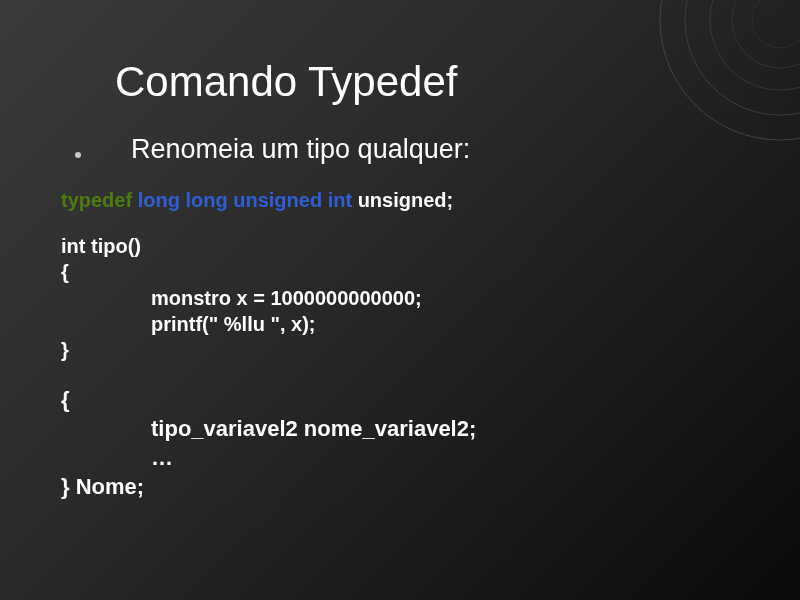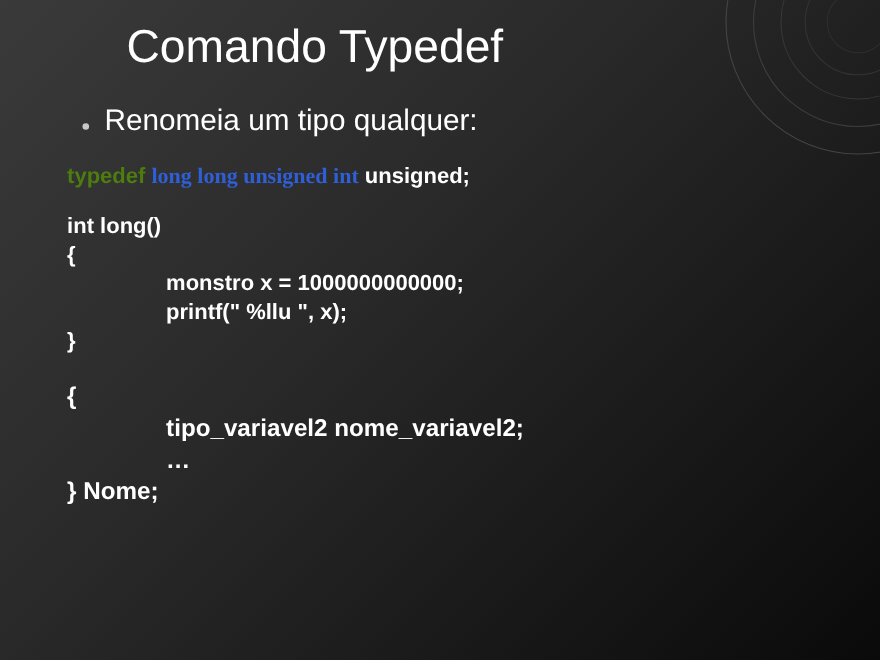--- a/index.html
+++ b/index.html
@@ -16,32 +16,34 @@
     position: absolute;
     right: -80px;
     top: -80px;
     width: 300px;
     height: 300px;
     pointer-events: none;
   }
   .decoration svg { width: 100%; height: 100%; }
   .slide {
     padding: 18px 55px 0 55px;
+    margin-top: 40px;
   }
   .title {
     font-size: 42px;
     font-weight: normal;
     color: #fff;
     margin: 0 0 28px 60px;
   }
   .bullet-row {
     display: flex;
     align-items: baseline;
     margin-bottom: 22px;
     margin-left: 20px;
+    gap: 36px;
   }
   .bullet-dot {
     width: 6px;
     height: 6px;
     background: #c8c8c8;
     border-radius: 50%;
     margin-right: 14px;
     margin-top: 14px;
     flex-shrink: 0;
   }
@@ -63,21 +65,21 @@
     margin-left: 6px;
     margin-bottom: 22px;
   }
   .codeblock3 {
     font-size: 22px;
     font-weight: bold;
     line-height: 1.32;
     margin-left: 6px;
   }
   .kw-red { color: #4d7c0f; }
-  .kw-blue { color: #2f5fd6; font-family: Liberation Serif, serif; }
+  .kw-blue { color: #2f5fd6; }
   .txt-white { color: #ffffff; }
   .indent1 { display: inline-block; width: 90px; }
 </style>
 </head>
 <body>
 
 <div class="decoration">
   <svg viewBox="0 0 300 300">
     <circle cx="200" cy="100" r="120" fill="none" stroke="#444" stroke-width="1"></circle>
     <circle cx="200" cy="100" r="95" fill="none" stroke="#3d3d3d" stroke-width="1"></circle>
@@ -96,21 +98,21 @@
     <div class="bullet-text">Renomeia um tipo qualquer:</div>
   </div>
 
   <div class="codeblock">
     <span class="kw-red">typedef</span>
     <span class="kw-blue">long long unsigned int</span>
     <span class="txt-white">unsigned;</span>
   </div>
 
   <div class="codeblock2">
-    <div class="txt-white">int long()</div>
+    <div class="txt-white">int tipo()</div>
     <div class="txt-white">{</div>
     <div class="txt-white"><span class="indent1"></span><span>monstro x = 1000000000000;</span></div>
     <div class="txt-white"><span class="indent1"></span><span>printf(" %llu ", x);</span></div>
     <div class="txt-white">}</div>
   </div>
 
   <div class="codeblock3">
     <div class="txt-white">{</div>
     <div class="txt-white"><span class="indent1"></span><span>tipo_variavel2 nome_variavel2;</span></div>
     <div class="txt-white"><span class="indent1"></span><span>…</span></div>

